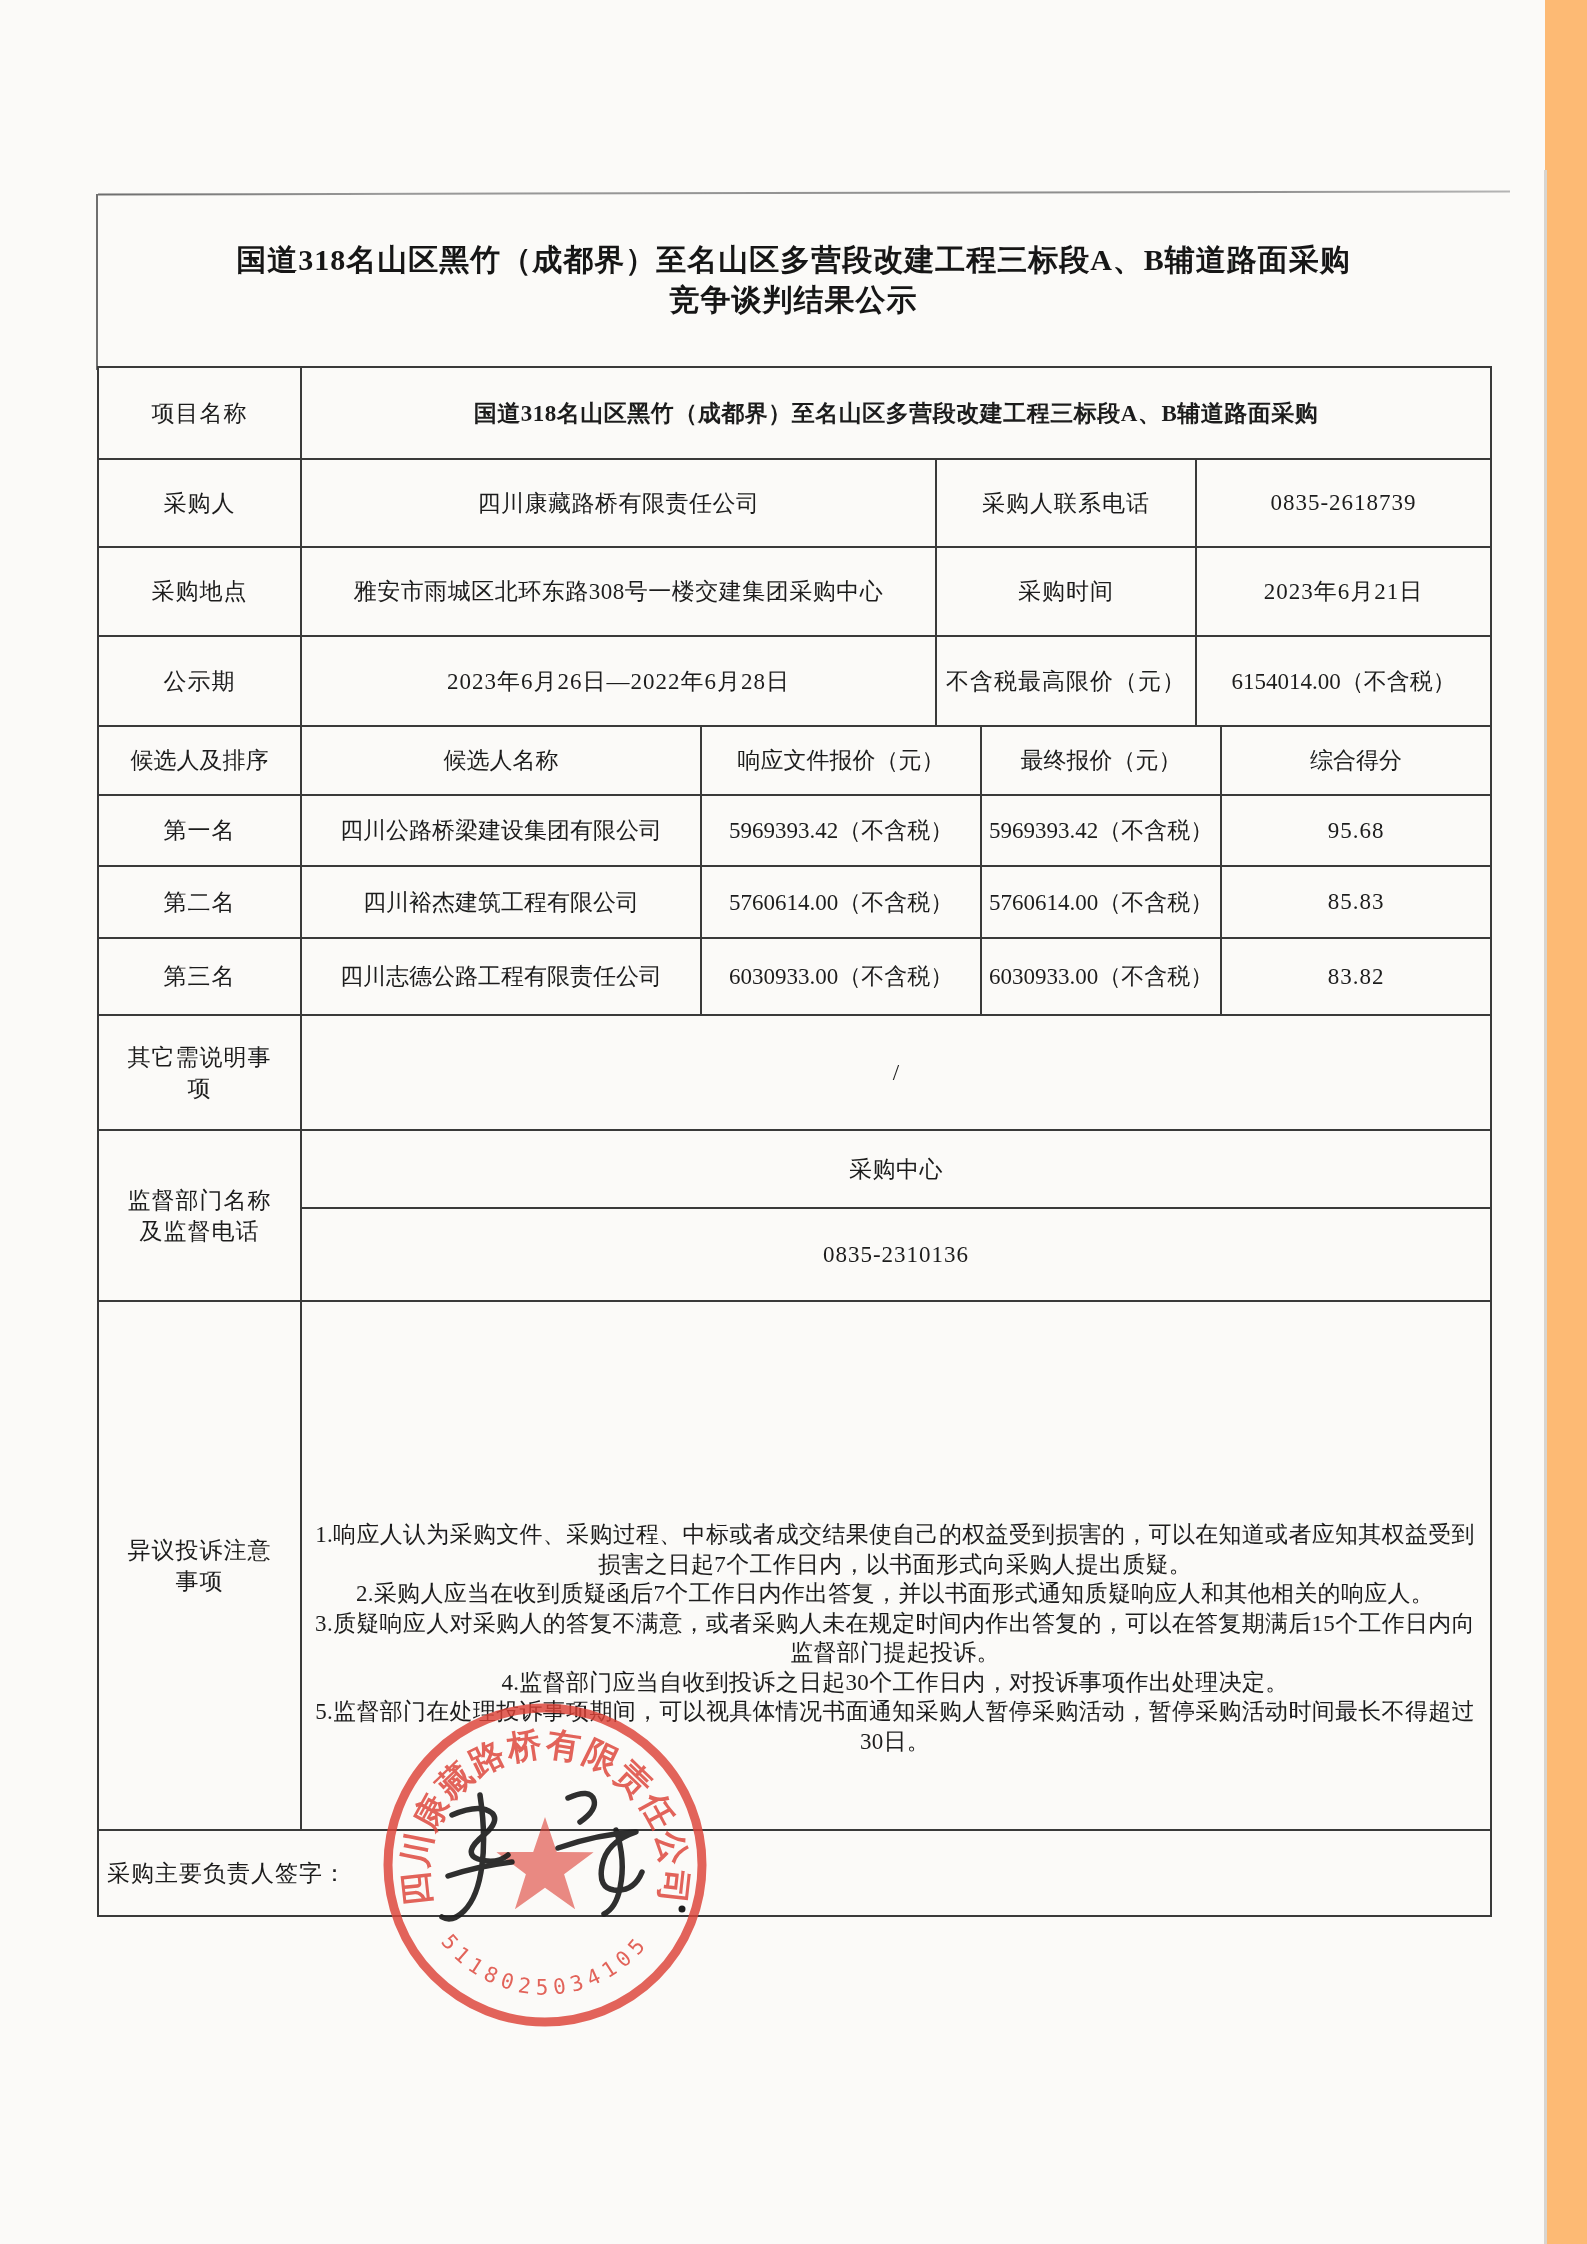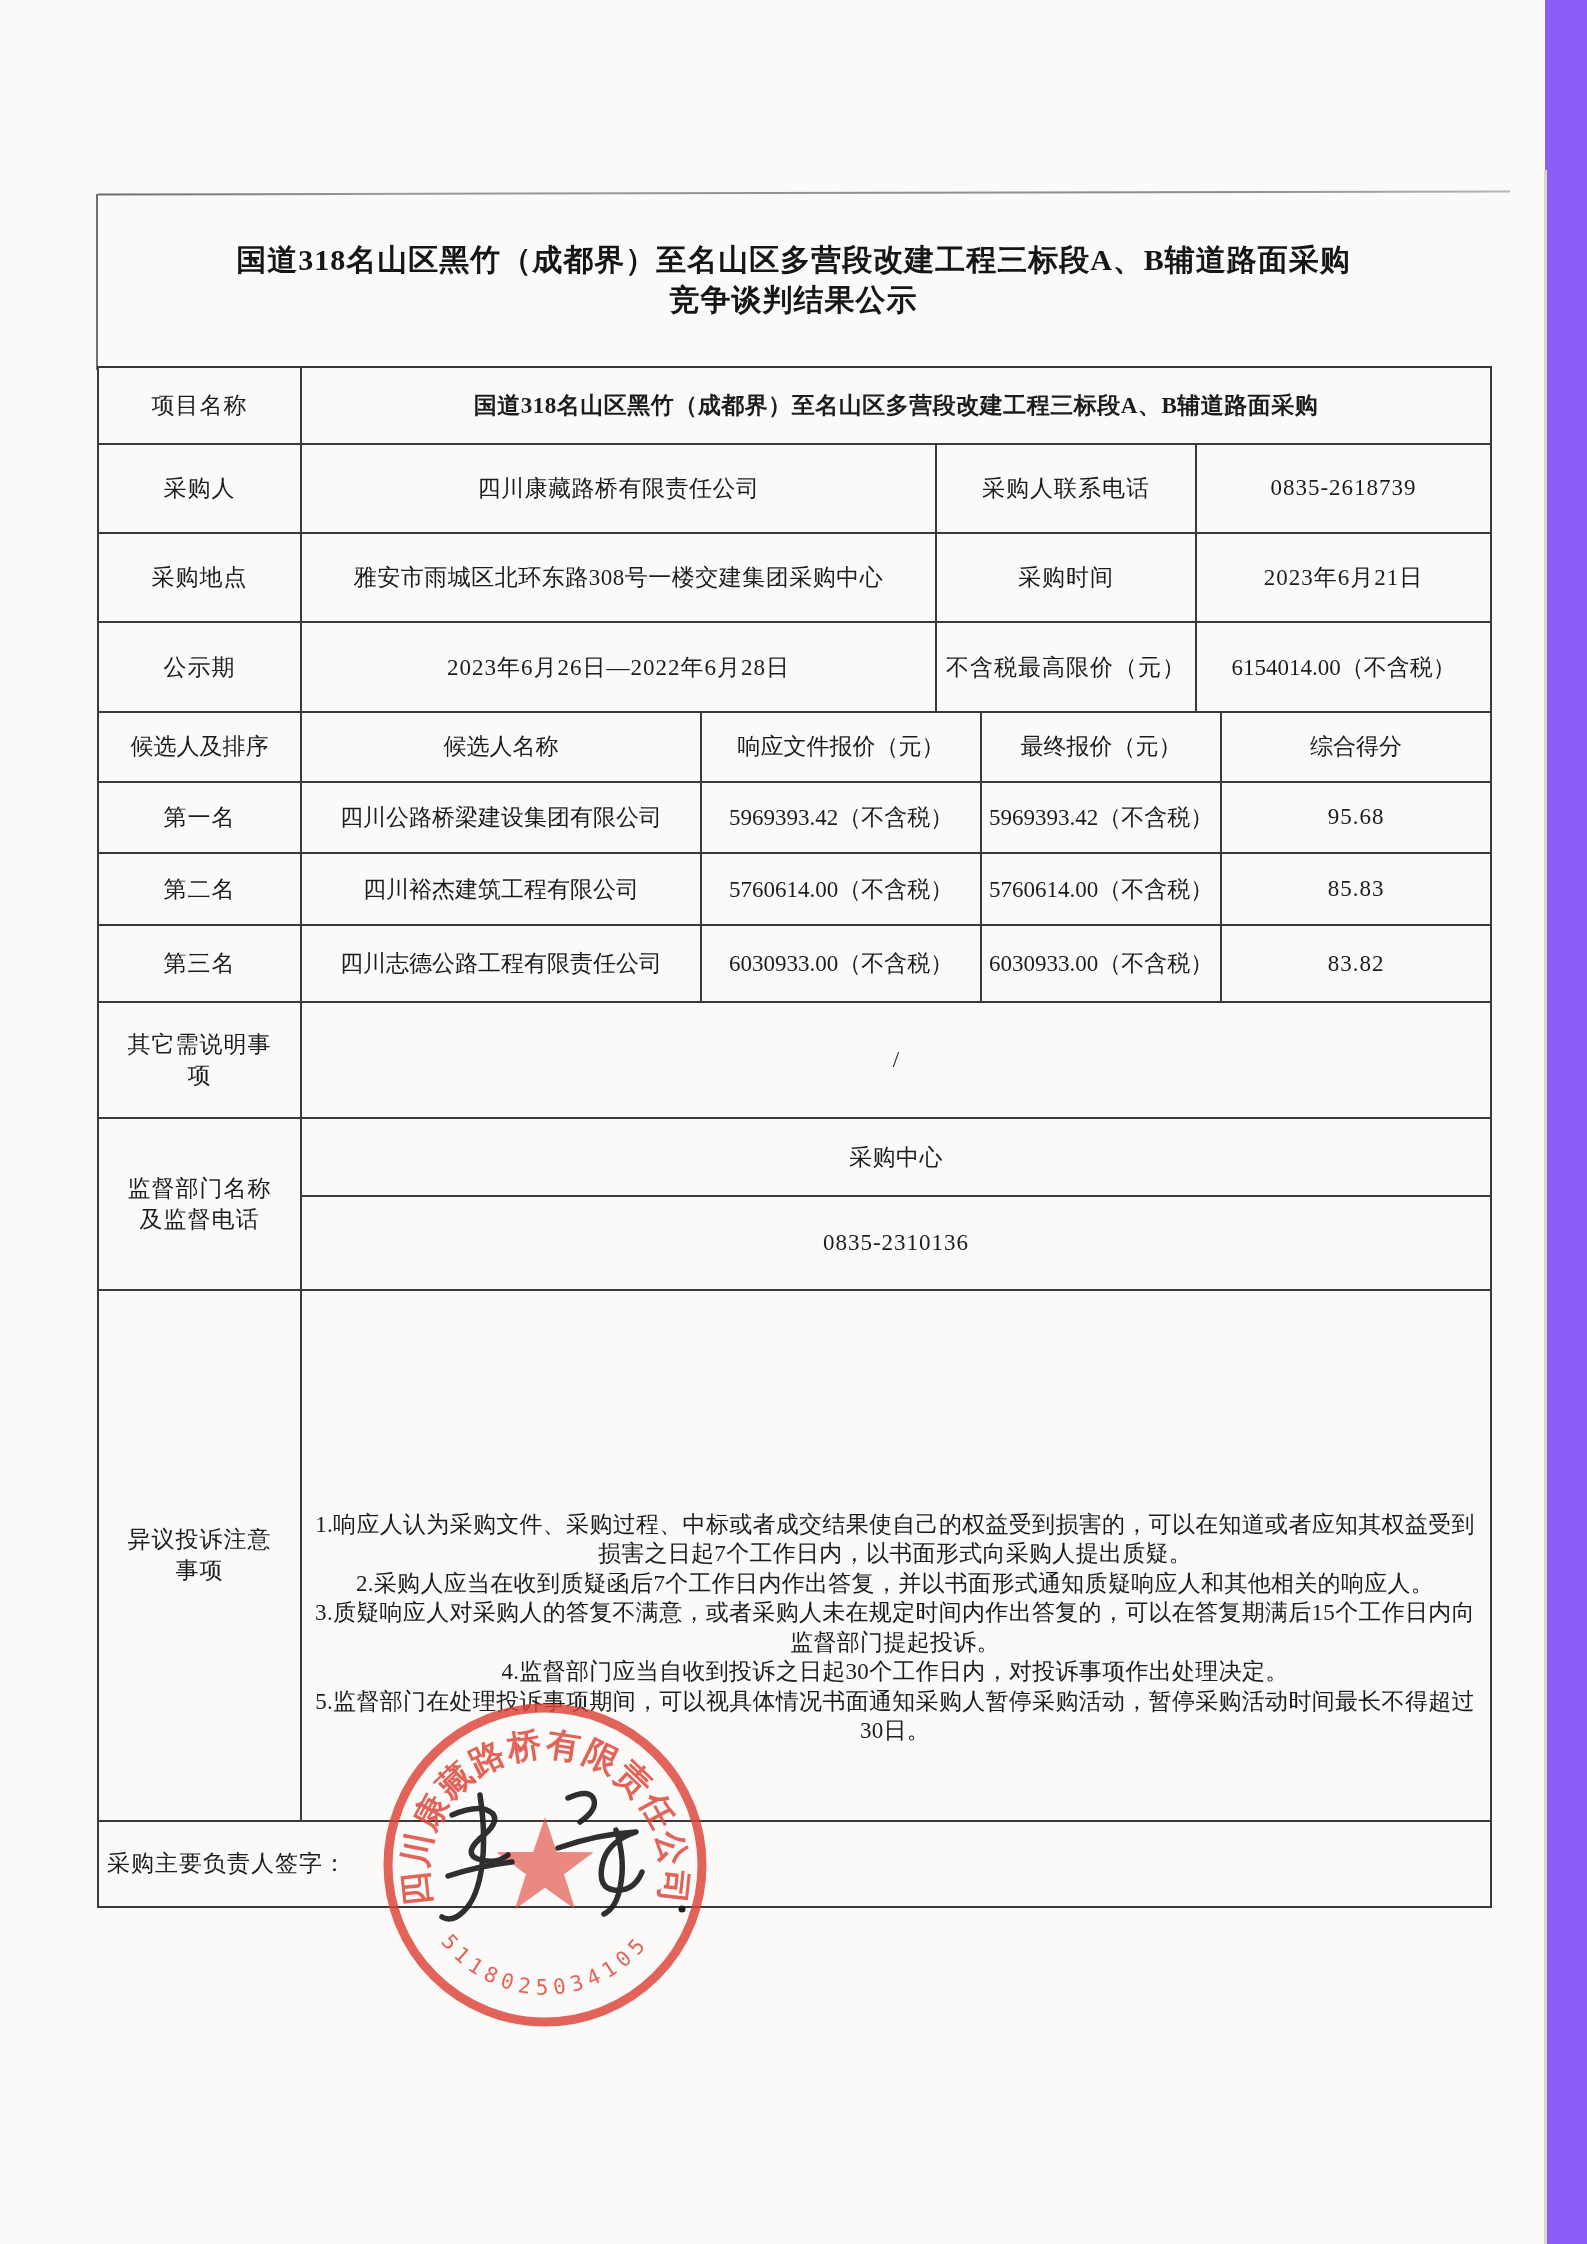--- a/index.html
+++ b/index.html
@@ -1,19 +1,19 @@
 <!DOCTYPE html>
 <html><head>
 <meta charset="utf-8">
 <style>
   html,body{margin:0;padding:0;background:#e8e6e3;}
   .canvas{
     position:relative;
     width:1587px;height:2244px;
-    background:#8b5cf6;
+    background:#fdba74;
     overflow:hidden;
     font-family:"Liberation Serif","DejaVu Serif",serif;
     color:#1c1c1c;
   }
   .paper{
     position:absolute;left:0;top:0;width:1545px;height:2244px;
     background:#fbfaf8;
   }
   .paper-top-edge{
     position:absolute;left:98px;top:192px;width:1412px;height:2px;
@@ -81,21 +81,21 @@
       <col style="width:203px">
         <col style="width:400px">
         <col style="width:235px">
       <col style="width:45px">
         <col style="width:215px">
         <col style="width:25px">
         <col style="width:270px">
     </colgroup>
 
     <tbody>
-        <tr style="height:77px">
+        <tr style="height:92px">
       <td class="lbl">项目名称</td>
       <td colspan="6" class="val-left project-val">国道318名山区黑竹（成都界）至名山区多营段改建工程三标段A、B辅道路面采购</td>
     </tr>
 
     <tr style="height:88px">
       <td class="lbl">采购人</td>
       <td colspan="2" class="val-left big-val">四川康藏路桥有限责任公司</td>
       <td colspan="2" class="lbl">采购人联系电话</td>
       <td colspan="2" class="num-val">0835-2618739</td>
     </tr>

